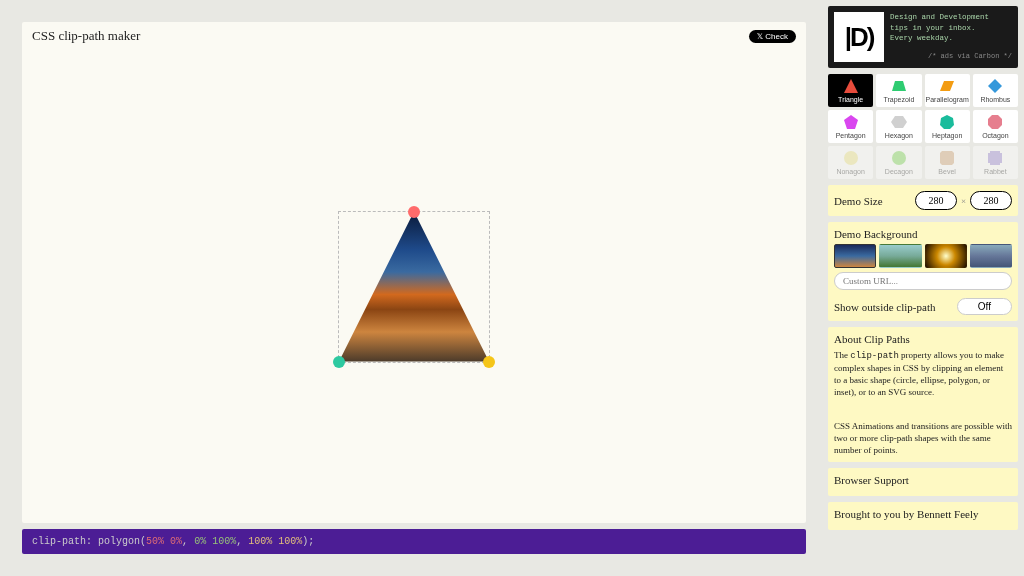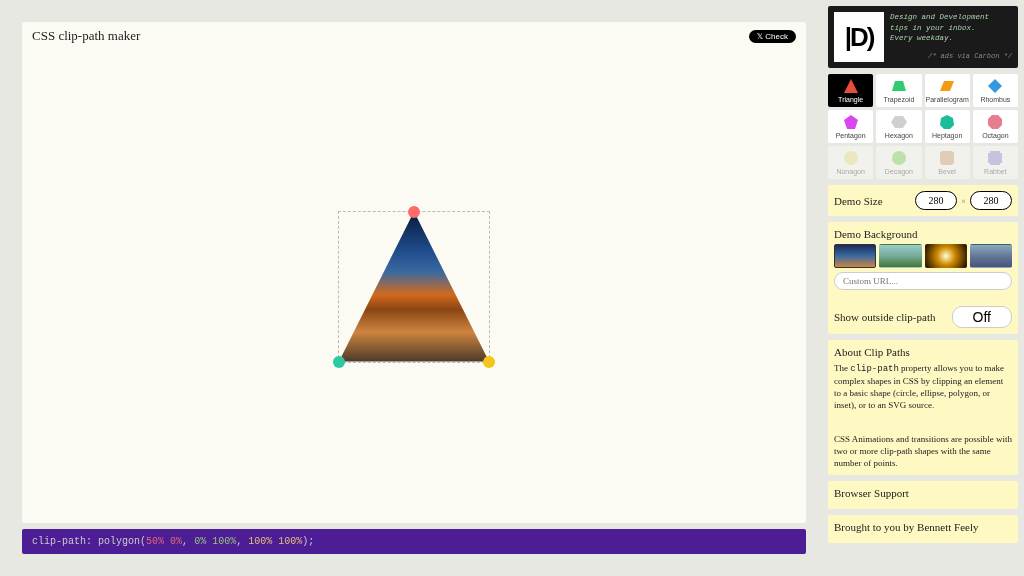--- a/index.html
+++ b/index.html
@@ -124,21 +124,20 @@
   font-size: 26px;
   font-weight: bold;
   font-family: Arial, sans-serif;
   letter-spacing: -2px;
 }
 .ad-text {
   font-size: 7.5px;
   line-height: 1.4;
   color:#a9d4a9;
   flex:1;
-  font-style:italic;
 }
 .ad-via{font-size:7px;color:#888;text-align:right;margin-top:8px}
 .shapes {
   display: grid;
   grid-template-columns: repeat(4, 1fr);
   gap: 3px;
   background:transparent;
   padding:0;
 }
 .shape-btn {
@@ -166,22 +165,22 @@
 }
 .x{font-size:9px;color:#888}
 .bg-thumbs{display:flex;gap:3px;margin:4px 0}
 .bg-thumb{flex:1;height:24px;border-radius:2px;cursor:pointer;border:1px solid transparent}
 .bg-thumb.sel{border-color:#333}
 .bt1{background:linear-gradient(180deg,#1a2a5a 0%,#3a6aa0 50%,#cd853f 100%)}
 .bt2{background:linear-gradient(180deg,#9cc 0%,#7a9 50%,#473 100%)}
 .bt3{background:radial-gradient(circle,#ffc 0%,#c80 40%,#210 100%)}
 .bt4{background:linear-gradient(180deg,#8ab 0%,#679 50%,#457 100%)}
 .custom-url{width:100%;border:1px solid #ccc;border-radius:10px;padding:3px 8px;font-size:9px;color:#999;font-family:inherit}
-.toggle-row{display:flex;align-items:center;justify-content:space-between;margin-top:16px}
-.toggle{border:1px solid #ccc;border-radius:10px;padding:2px 20px;font-size:14px;background:#fff;cursor:pointer}
+.toggle-row{display:flex;align-items:center;justify-content:space-between;margin-top:8px}
+.toggle{border:1px solid #ccc;border-radius:10px;padding:2px 20px;font-size:10px;background:#fff;cursor:pointer}
 .panel h3{font-size:11px;font-weight:normal;margin-bottom:4px}
 .panel p{font-size:9px;line-height:1.35}
 .panel a{color:#1a6ec8}
 code{font-family:'Courier New',monospace;font-size:9px}
 </style>
 </head>
 <body>
 
 <div class="main">
   <div class="canvas-wrap">

